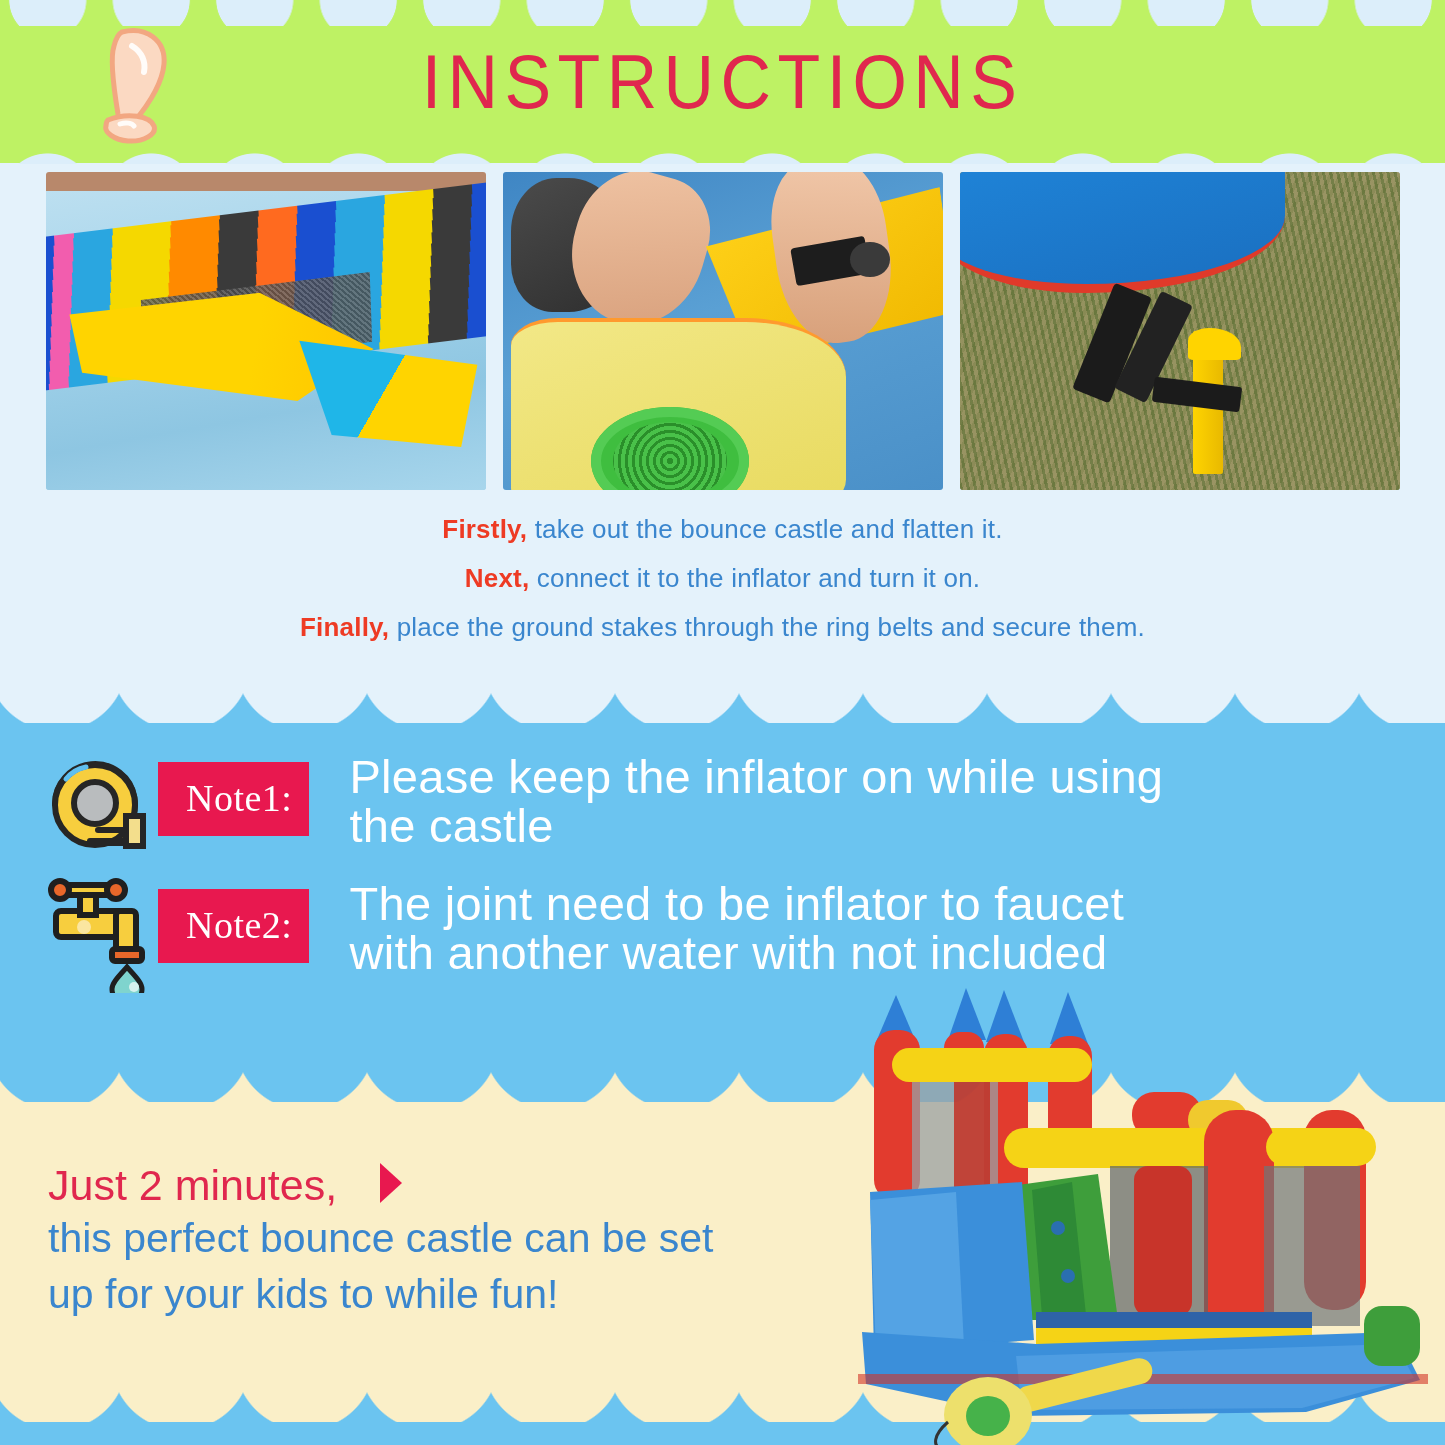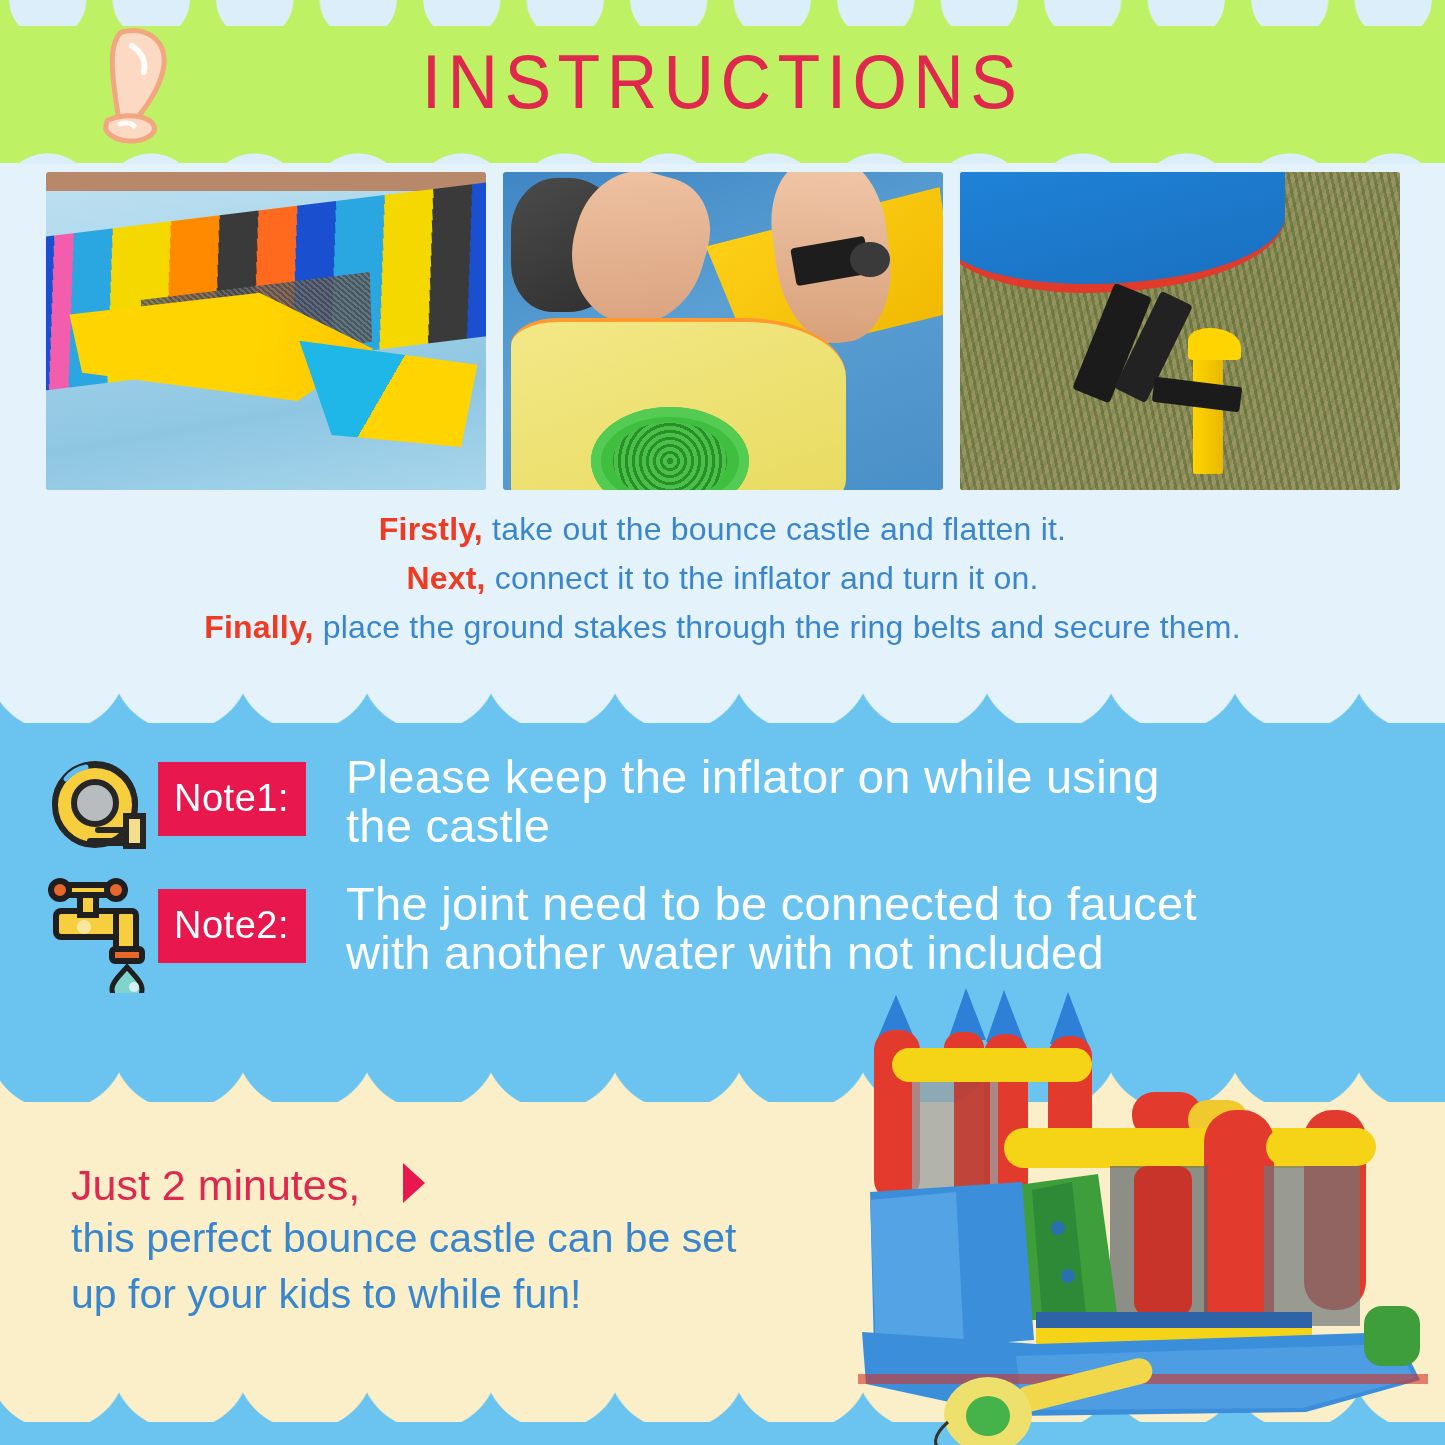--- a/index.html
+++ b/index.html
@@ -137,21 +137,21 @@
   .p3 .stakehead { position:absolute; left:52%; top:49%; width:12%; height:10%;
      background:#ffd400; border-radius: 40% 60% 10% 10%;}
   .p3 .strapknot { position:absolute; left:44%; top:66%; width:20%; height:8%;
      background:#1b1b1b; border-radius:3px; transform: rotate(7deg);}
 
   
   .steps {
     position: absolute; top: 505px; left: 0; width: 1445px;
     text-align: center;
     font-family: "Liberation Sans Narrow","Liberation Sans",sans-serif;
-    font-size: 32px;
+    font-size: 26px;
     line-height: 49px;
     color: #3A86CE;
     letter-spacing: 0.2px;
   }
   .steps .lead { color: #EE3B24; font-weight: 700; }
   .steps .ln { display: block; white-space: nowrap; }
 
   
   .wave {
     position: absolute; left: -5px; width: 1455px; height: 62px;
@@ -192,40 +192,40 @@
   
   .note {
     position: absolute; display: flex; align-items: flex-start; z-index: 6;
   }
   .note1 { left: 38px; top: 748px; }
   .note2 { left: 38px; top: 875px; }
   .note-icon { width: 120px; height: 118px; flex: 0 0 120px; }
   .badge {
     background: #E8184F; color: #fff;
     font-size: 38px; line-height: 1;
-    padding: 17px 17px 19px 16px;
-    font-family: Liberation Sans, sans-serif;
+    padding: 17px 17px 19px 28px;
+    font-family: Liberation Serif, serif;
     letter-spacing: 0.5px;
     margin-top: 14px;
     white-space: nowrap;
   }
   .note-text {
     color: #ffffff;
     font-family: "Liberation Sans Narrow","Liberation Sans",sans-serif;
     font-size: 47px;
     line-height: 49px;
     margin-left: 40px;
     margin-top: 4px;
     letter-spacing: 0.3px;
   }
   .note-text .l { display: block; white-space: nowrap; }
 
   
   .closing {
-    position: absolute; left: 71px; top: 1160px; z-index: 6;
+    position: absolute; left: 48px; top: 1160px; z-index: 6;
     font-family: "Liberation Sans Narrow","Liberation Sans",sans-serif;
   }
   .closing .hl {
     color: #E0274E; font-size: 43px; line-height: 50px;
     display: inline-block; vertical-align: middle;
   }
   .tri {
     display: inline-block; vertical-align: middle;
     margin-left: 38px; margin-bottom: 4px;
     width: 0; height: 0;
@@ -325,21 +325,21 @@
       <rect x="42" y="16" width="16" height="24" fill="#F7CE3E" stroke="#1F1F1F" stroke-width="6"></rect>
       <rect x="22" y="10" width="56" height="10" rx="5" fill="#F7CE3E" stroke="#1F1F1F" stroke-width="6"></rect>
       <circle cx="22" cy="15" r="9" fill="#E8672A" stroke="#1F1F1F" stroke-width="6"></circle>
       <circle cx="78" cy="15" r="9" fill="#E8672A" stroke="#1F1F1F" stroke-width="6"></circle>
       <circle cx="46" cy="52" r="7" fill="#FBE6A0"></circle>
       <path d="M89 92 C80 102 74 108 74 114 A15 15 0 0 0 104 114 C104 108 98 102 89 92 Z" fill="#7FD4CE" stroke="#1F1F1F" stroke-width="5"></path>
       <circle cx="96" cy="112" r="5" fill="#D6F2EF"></circle>
     </svg>
     <div class="badge">Note2:</div>
     <div class="note-text">
-      <span class="l">The joint need to be connected to faucet</span>
+      <span class="l">The joint need to be inflator to faucet</span>
       <span class="l">with another water with not included</span>
     </div>
   </div>
 
   <div class="wave wave2"></div>
   <div class="creamsection"></div>
 
   <div class="closing">
     <span class="hl">Just 2 minutes,</span>
     <span class="tri"></span>

